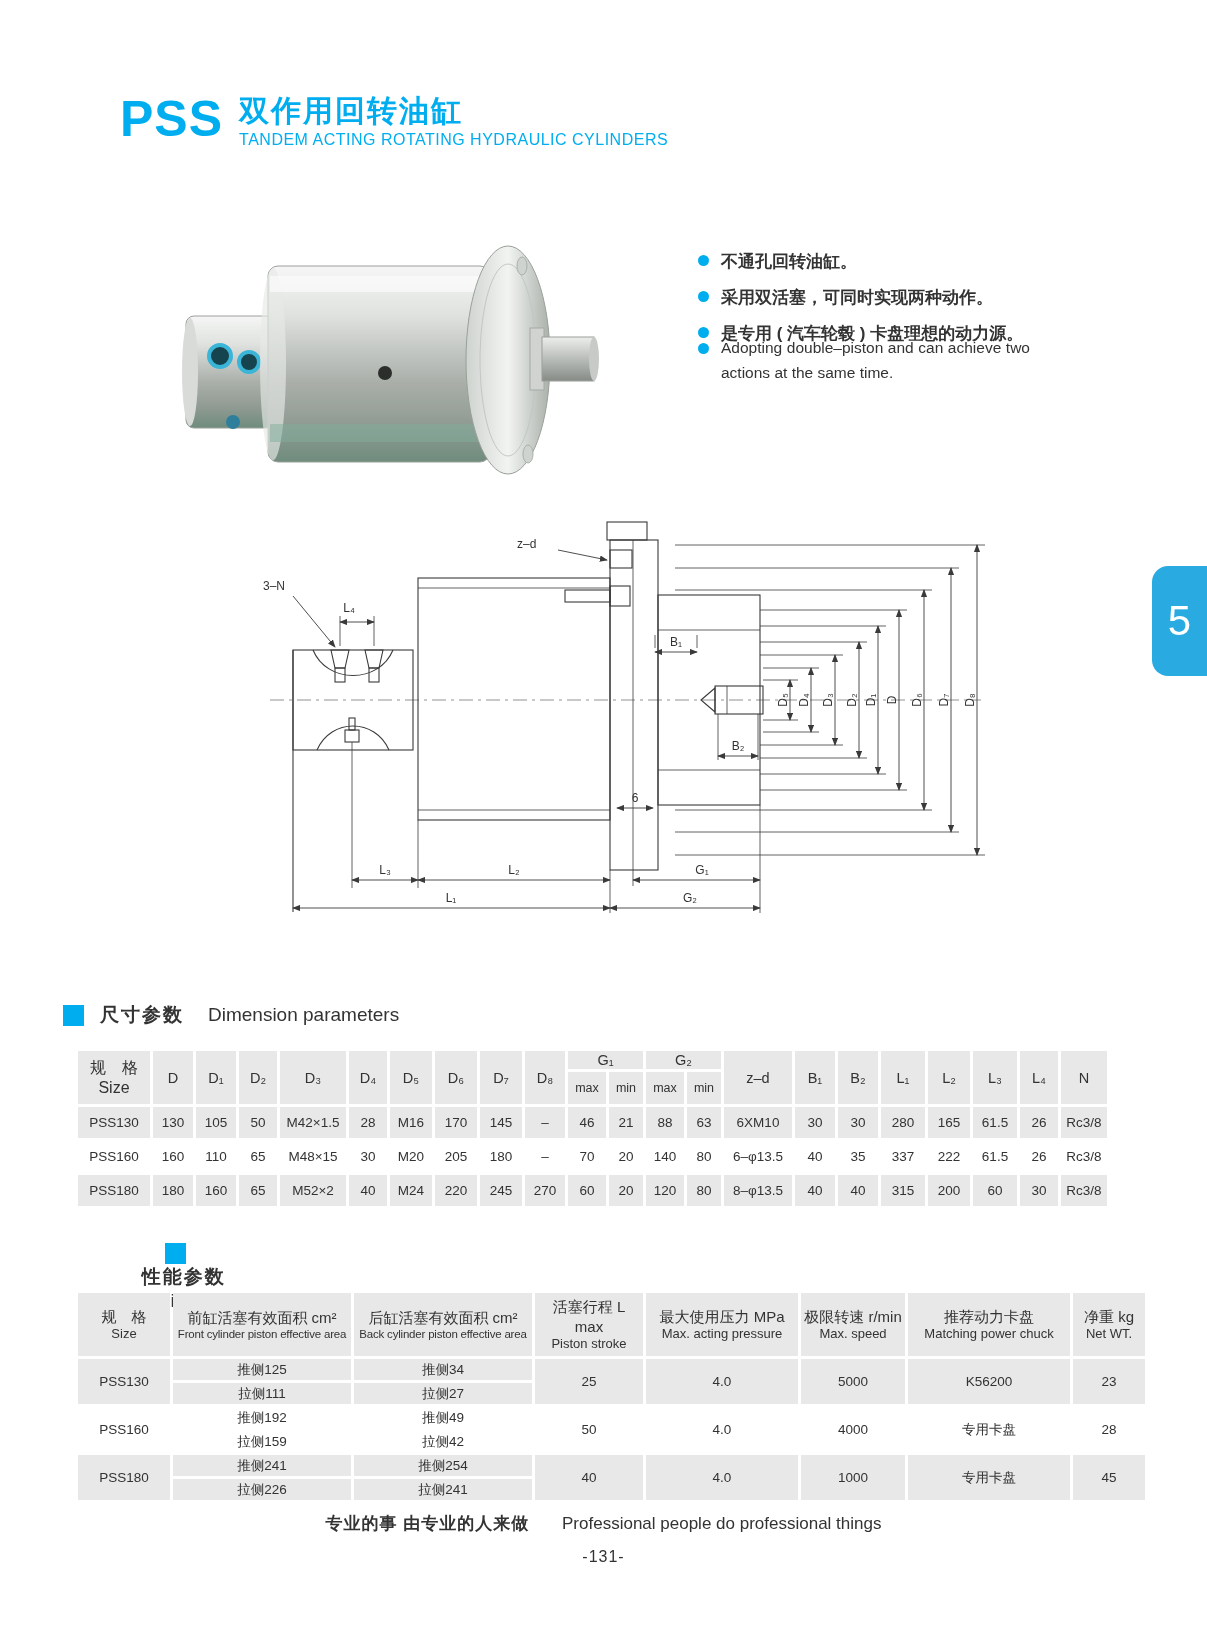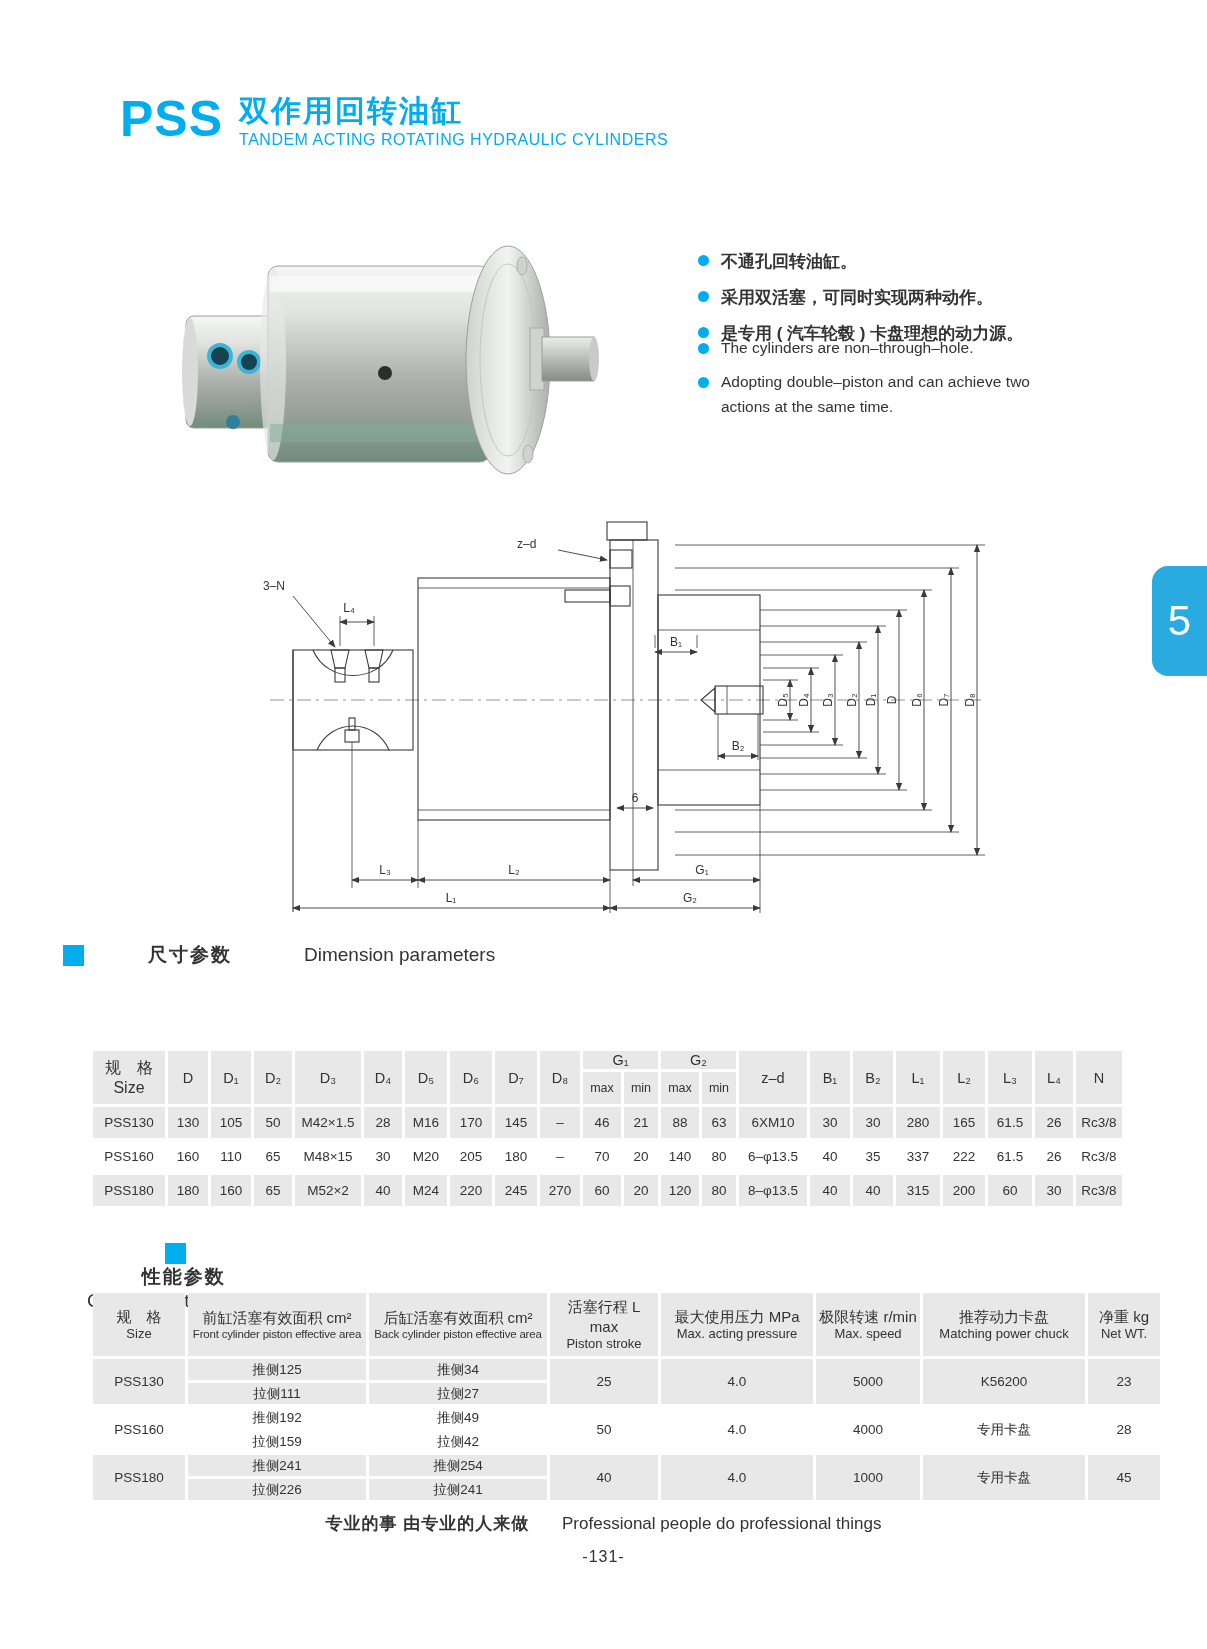--- a/index.html
+++ b/index.html
@@ -27,23 +27,23 @@
   .drawing{position:absolute; left:255px; top:500px;}
   .drawing text{font-size:12px; fill:#333; font-family:"Liberation Sans","DejaVu Sans",sans-serif;}
   
   .side-tab{position:absolute; right:0; top:566px; width:55px; height:110px; background:var(--tab);
     border-radius:16px 0 0 16px; color:#fff; font-size:42px; display:flex; align-items:center; justify-content:center;}
   
   .sec{position:absolute; left:63px; display:flex; align-items:center;}
   .sec .sq{width:21px; height:21px; background:var(--accent); margin-right:16px;}
   .sec .zh{font-size:19px; font-weight:bold; letter-spacing:2px;}
   .sec .en{font-size:19px; margin-left:24px;}
-  #sec-dim{top:942px;gap:48px;} #sec-char{top:1243px;flex-direction:column;}
-  
-  table{border-collapse:separate; border-spacing:3px; position:absolute; left:90px; table-layout:fixed;}
+  #sec-dim{top:1002px;} #sec-char{top:1243px;flex-direction:column;}
+  
+  table{border-collapse:separate; border-spacing:3px; position:absolute; left:75px; table-layout:fixed;}
   th,td{text-align:center; font-weight:normal; vertical-align:middle; overflow:hidden;}
   #dim-table{top:1048px; font-size:13.5px;}
   #dim-table th{background:var(--cellbg); font-size:14.5px; padding:1px 0;}
   #dim-table .size-h{font-size:16px;}
   #dim-table .size-h div{line-height:1.25;}
   #dim-table .subhead th{font-size:12.5px; height:32px;}
   #dim-table tbody td{height:31px;}
   #dim-table tbody tr.shaded td{background:var(--cellbg);}
   #dim-table tbody tr.plain td{background:#fff;}
   #char-table{top:1290px; font-size:13.5px;}
@@ -126,24 +126,20 @@
   <li>
       <span class="dot"></span>
       <span>采用双活塞，可同时实现两种动作。</span>
     </li>
   <li>
       <span class="dot"></span>
       <span>是专用 ( 汽车轮毂 ) 卡盘理想的动力源。</span>
     </li>
 </ul>
 <ul class="bullets en">
-  <li>
-      <span class="dot"></span>
-      <span>The cylinders are non–through–hole.</span>
-    </li>
   <li>
       <span class="dot"></span>
       <span>Adopting double–piston and can achieve two actions at the same time.</span>
     </li>
 </ul>
 
 <svg class="drawing" width="730" height="418" viewBox="0 0 730 418">
   <defs>
     <marker id="a" markerWidth="9" markerHeight="7" refX="8" refY="3.5" orient="auto">
         <path d="M0,0 L9,3.5 L0,7 z" fill="#3a3a3a"></path>

